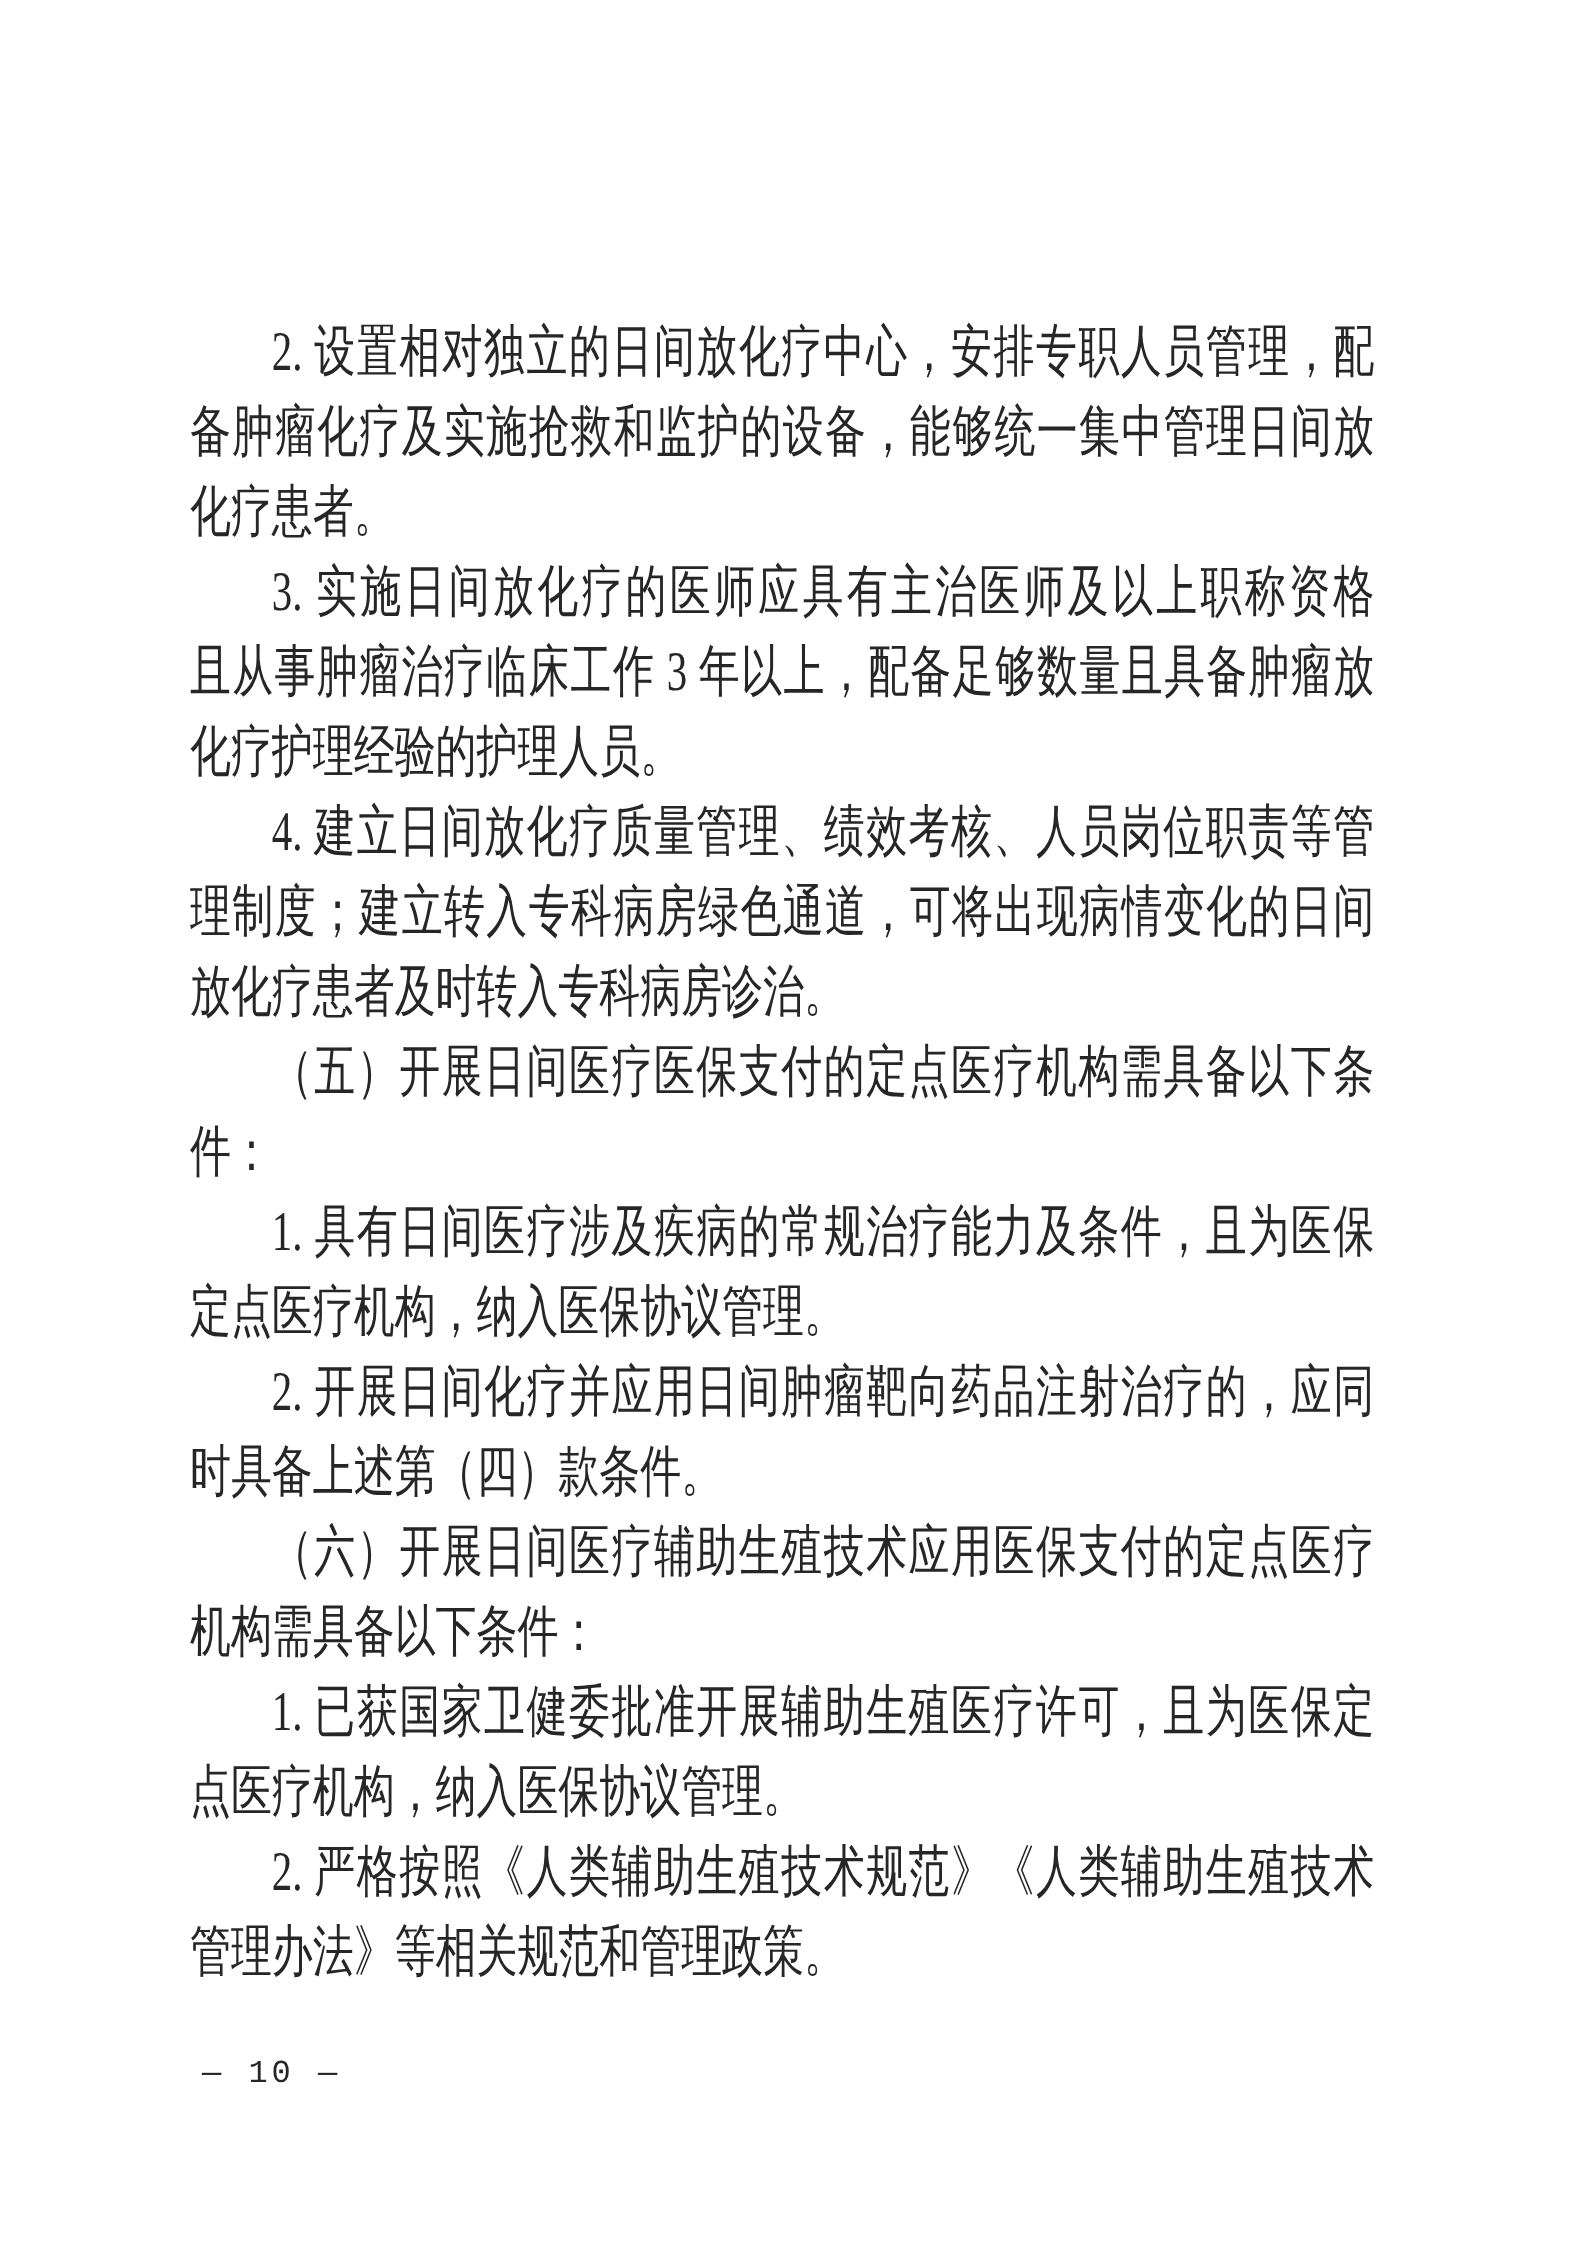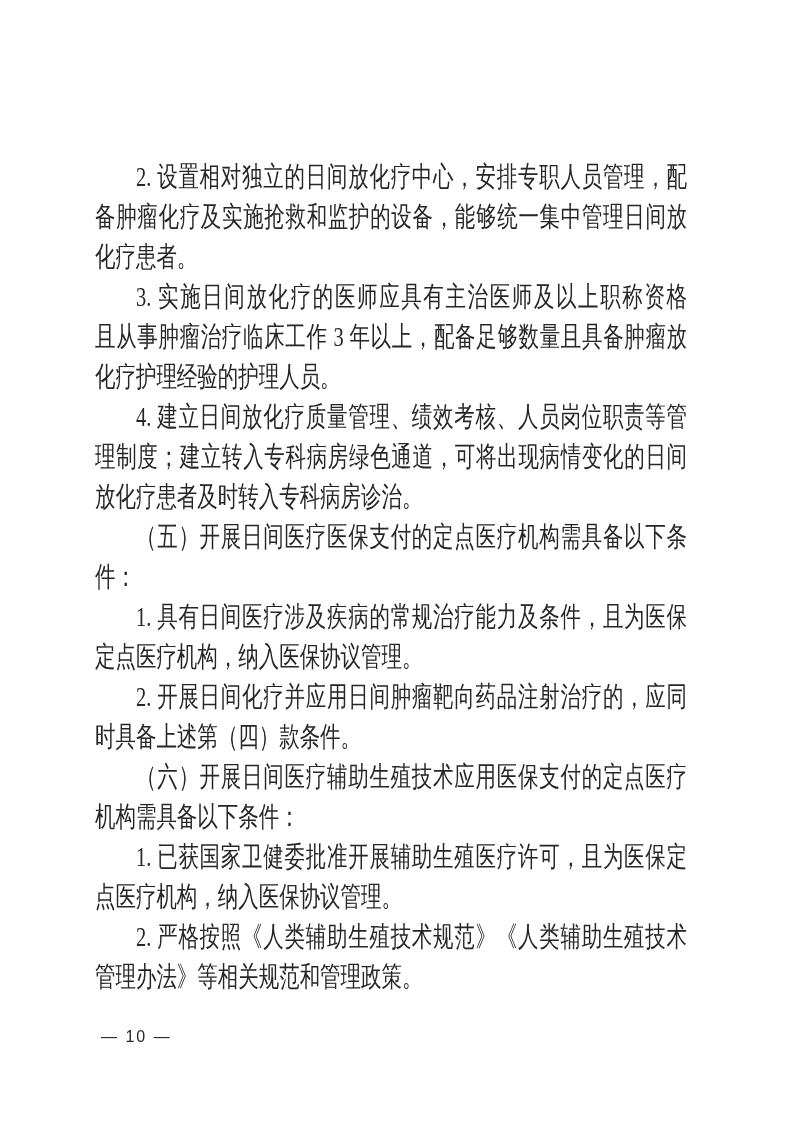--- a/index.html
+++ b/index.html
@@ -40,21 +40,21 @@
   .line.para-start { text-indent: 2em; }
   .line.para-end   { text-align-last: left; }
   .footer {
     position: absolute;
     left: 101px;
     top: 1026px;
     font-size: 16px;
     line-height: 22px;
     letter-spacing: 2px;
     color: #262626;
-    font-family: Liberation Sans, sans-serif;
+    font-family: Liberation Mono, monospace;
   }
 </style>
 </head>
 <body>
 
 <div class="page">
 
   <div class="text-block">
 
     <div class="paragraph">

